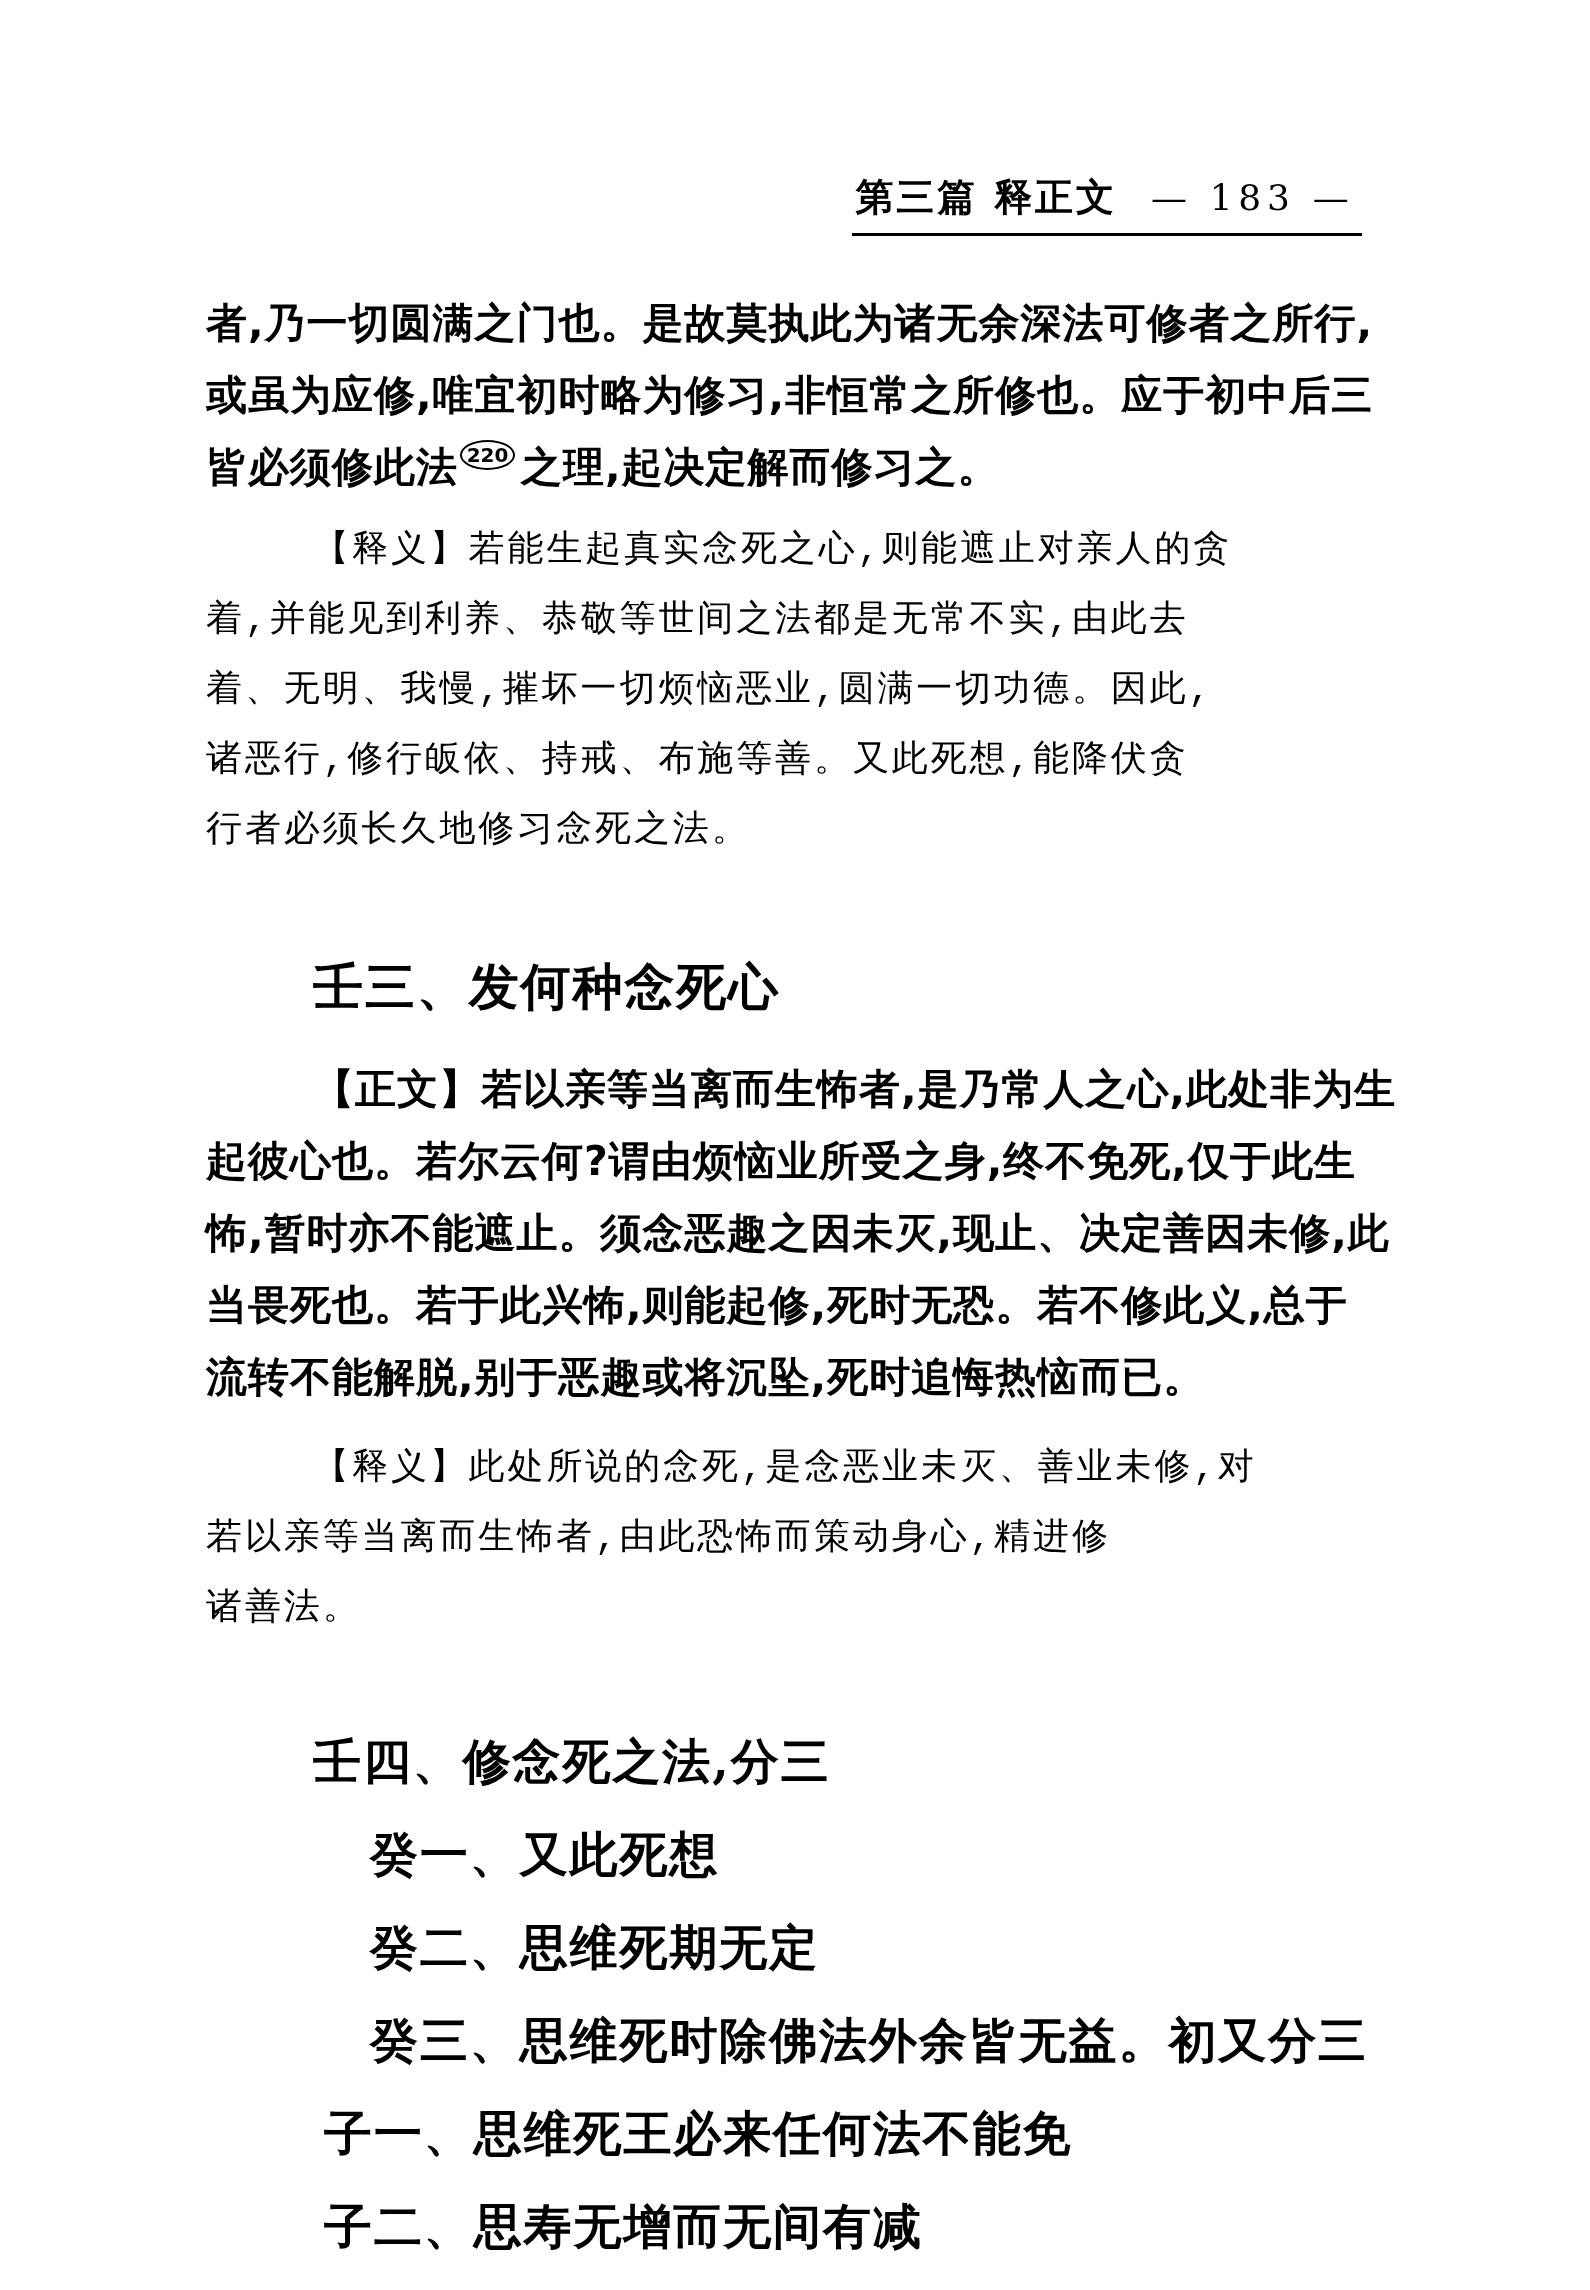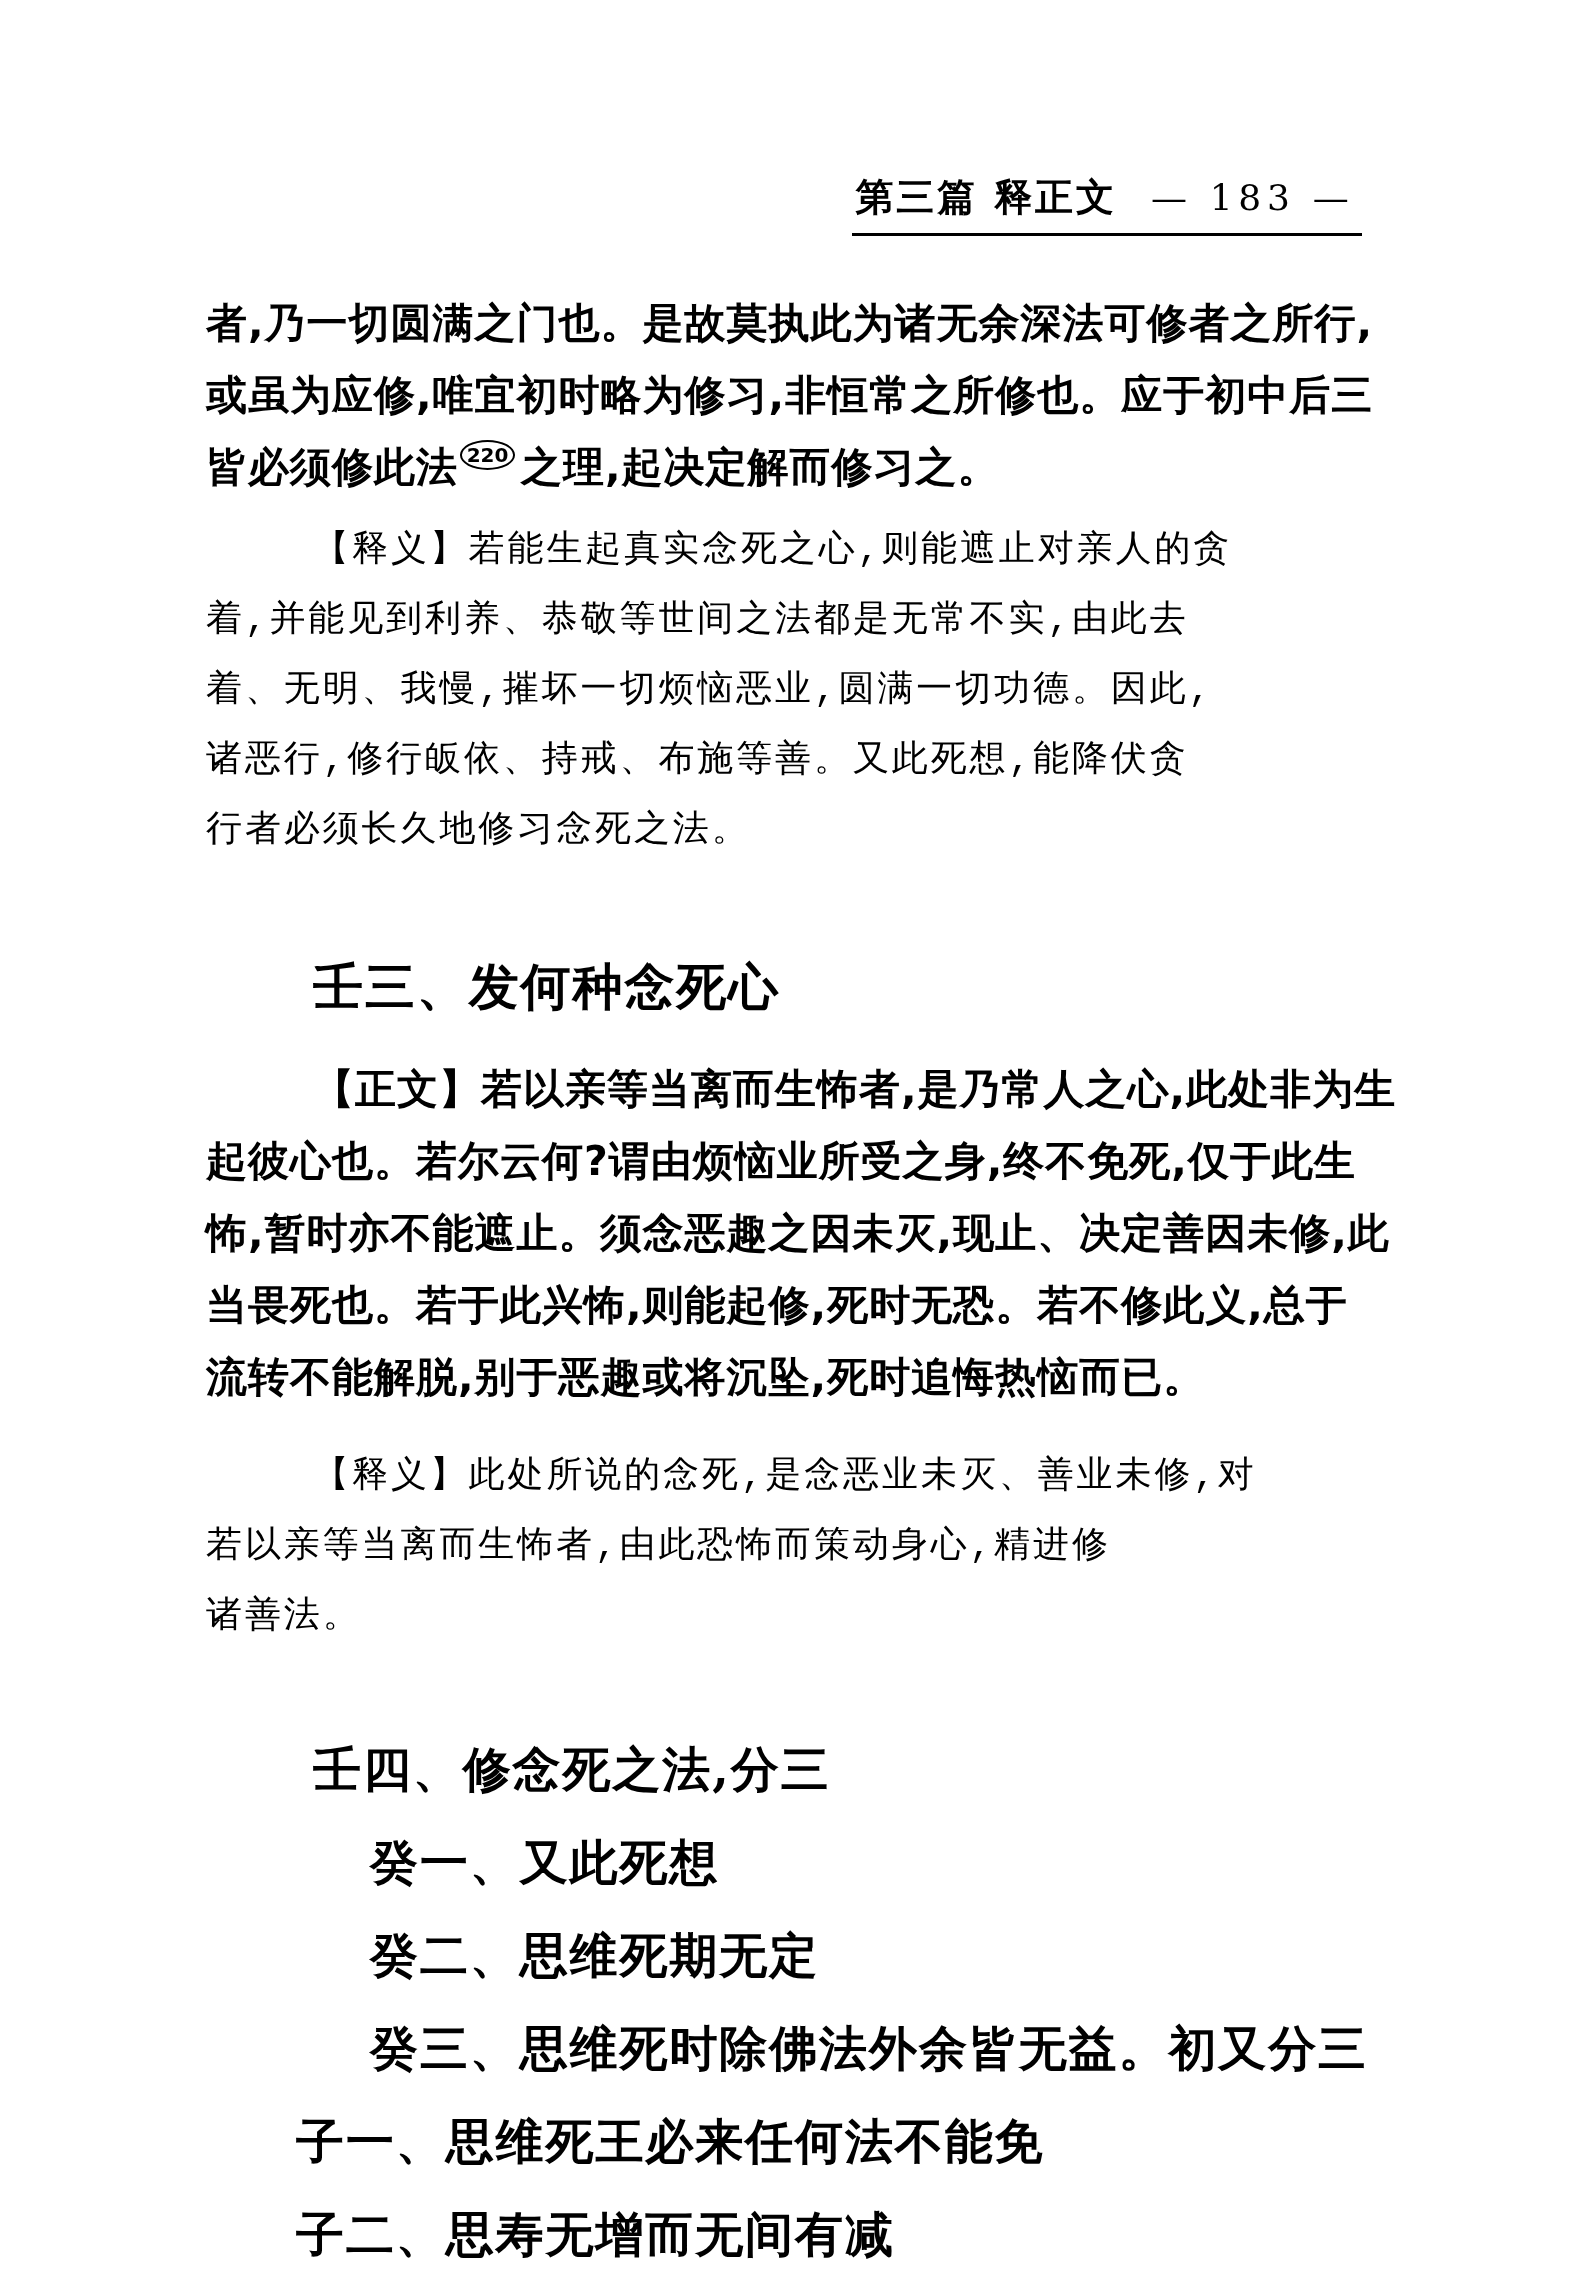--- a/index.html
+++ b/index.html
@@ -70,33 +70,33 @@
   .section-heading {
     font-family: "DejaVu Serif", serif;
     font-weight: bold;
     font-size: 50px;
     line-height: 57px;
     letter-spacing: 1.9px;
     margin: 92px 0 0 107px;
     white-space: nowrap;
   }
   .zhengwen { margin-top: 38px; }
-  .shiyi-2 { margin-top: 29px; }
+  .shiyi-2 { margin-top: 21px; }
 
   .outline {
     margin-top: 71px;
     font-family: "DejaVu Serif", serif;
     font-weight: bold;
     font-size: 48px;
     line-height: 93px;
     letter-spacing: 1.9px;
   }
   .outline .lvl1 { margin-left: 107px; }
   .outline .lvl2 { margin-left: 164px; }
-  .outline .lvl3 { margin-left: 90px; }
+  .outline .lvl3 { margin-left: 118px; }
 
   
   .fnmark {
     display: inline-block;
     font-family: "DejaVu Sans", sans-serif;
     font-size: 20px;
     font-weight: bold;
     line-height: 1;
     border: 2.9px solid #000;
     border-radius: 50%;

